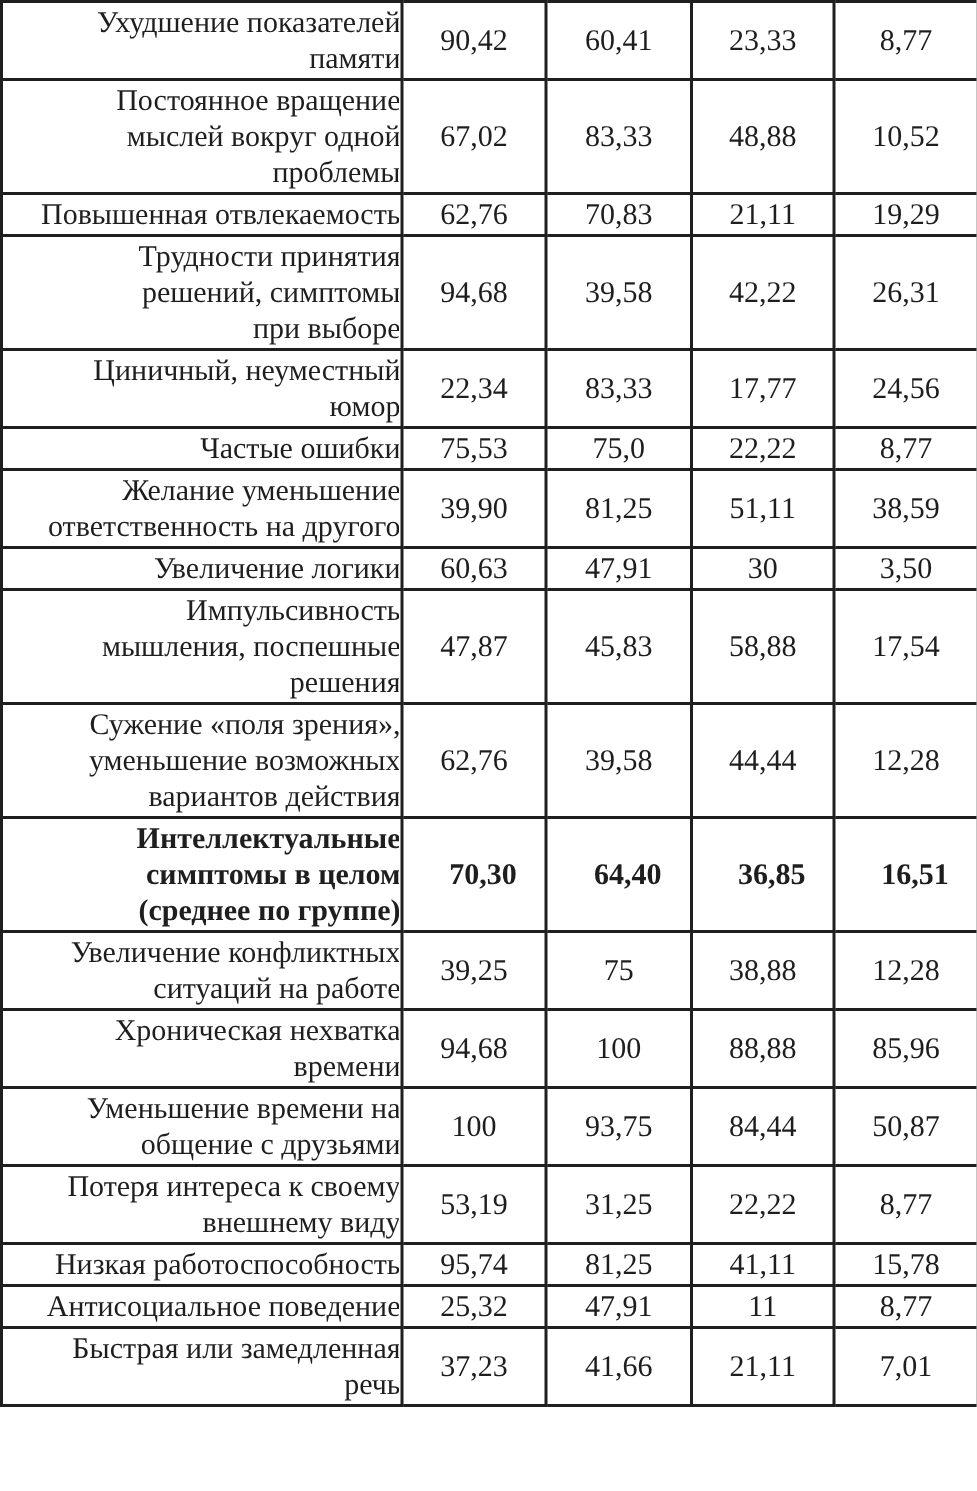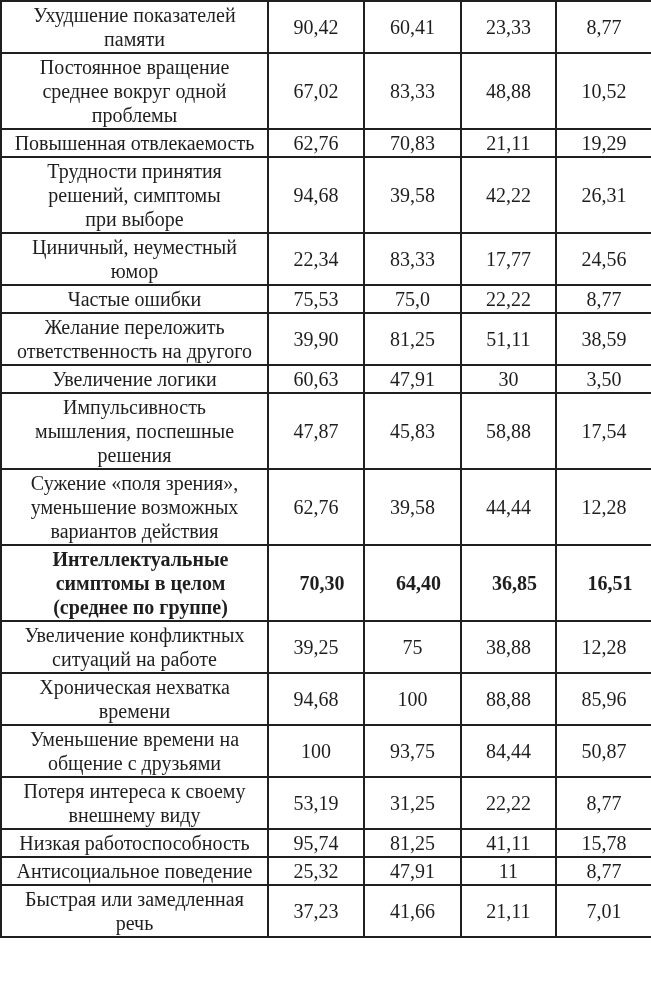--- a/index.html
+++ b/index.html
@@ -25,21 +25,21 @@
     padding: 1px 0;
     vertical-align: middle;
     overflow: hidden;
     font-size: 20px;
     line-height: 24px;
   }
   td.label-cell {
     padding-left: 7px;
     padding-right: 3px;
     white-space: pre;
-    text-align: center;
+    text-align: right;
     border-radius: 10px;
   }
   td.value-cell {
     text-align: center;
   }
   tr.summary td {
     font-weight: bold;
     padding-left: 12px;
   }
 </style>
@@ -58,21 +58,21 @@
     <tr>
       <td class="label-cell">Ухудшение показателей
 памяти</td>
       <td class="value-cell">90,42</td>
       <td class="value-cell">60,41</td>
       <td class="value-cell">23,33</td>
       <td class="value-cell">8,77</td>
     </tr>
     <tr>
       <td class="label-cell">Постоянное вращение
-среднее вокруг одной
+мыслей вокруг одной
 проблемы</td>
       <td class="value-cell">67,02</td>
       <td class="value-cell">83,33</td>
       <td class="value-cell">48,88</td>
       <td class="value-cell">10,52</td>
     </tr>
     <tr>
       <td class="label-cell">Повышенная отвлекаемость</td>
       <td class="value-cell">62,76</td>
       <td class="value-cell">70,83</td>
@@ -97,21 +97,21 @@
       <td class="value-cell">24,56</td>
     </tr>
     <tr>
       <td class="label-cell">Частые ошибки</td>
       <td class="value-cell">75,53</td>
       <td class="value-cell">75,0</td>
       <td class="value-cell">22,22</td>
       <td class="value-cell">8,77</td>
     </tr>
     <tr>
-      <td class="label-cell">Желание переложить
+      <td class="label-cell">Желание уменьшение
 ответственность на другого</td>
       <td class="value-cell">39,90</td>
       <td class="value-cell">81,25</td>
       <td class="value-cell">51,11</td>
       <td class="value-cell">38,59</td>
     </tr>
     <tr>
       <td class="label-cell">Увеличение логики</td>
       <td class="value-cell">60,63</td>
       <td class="value-cell">47,91</td>

